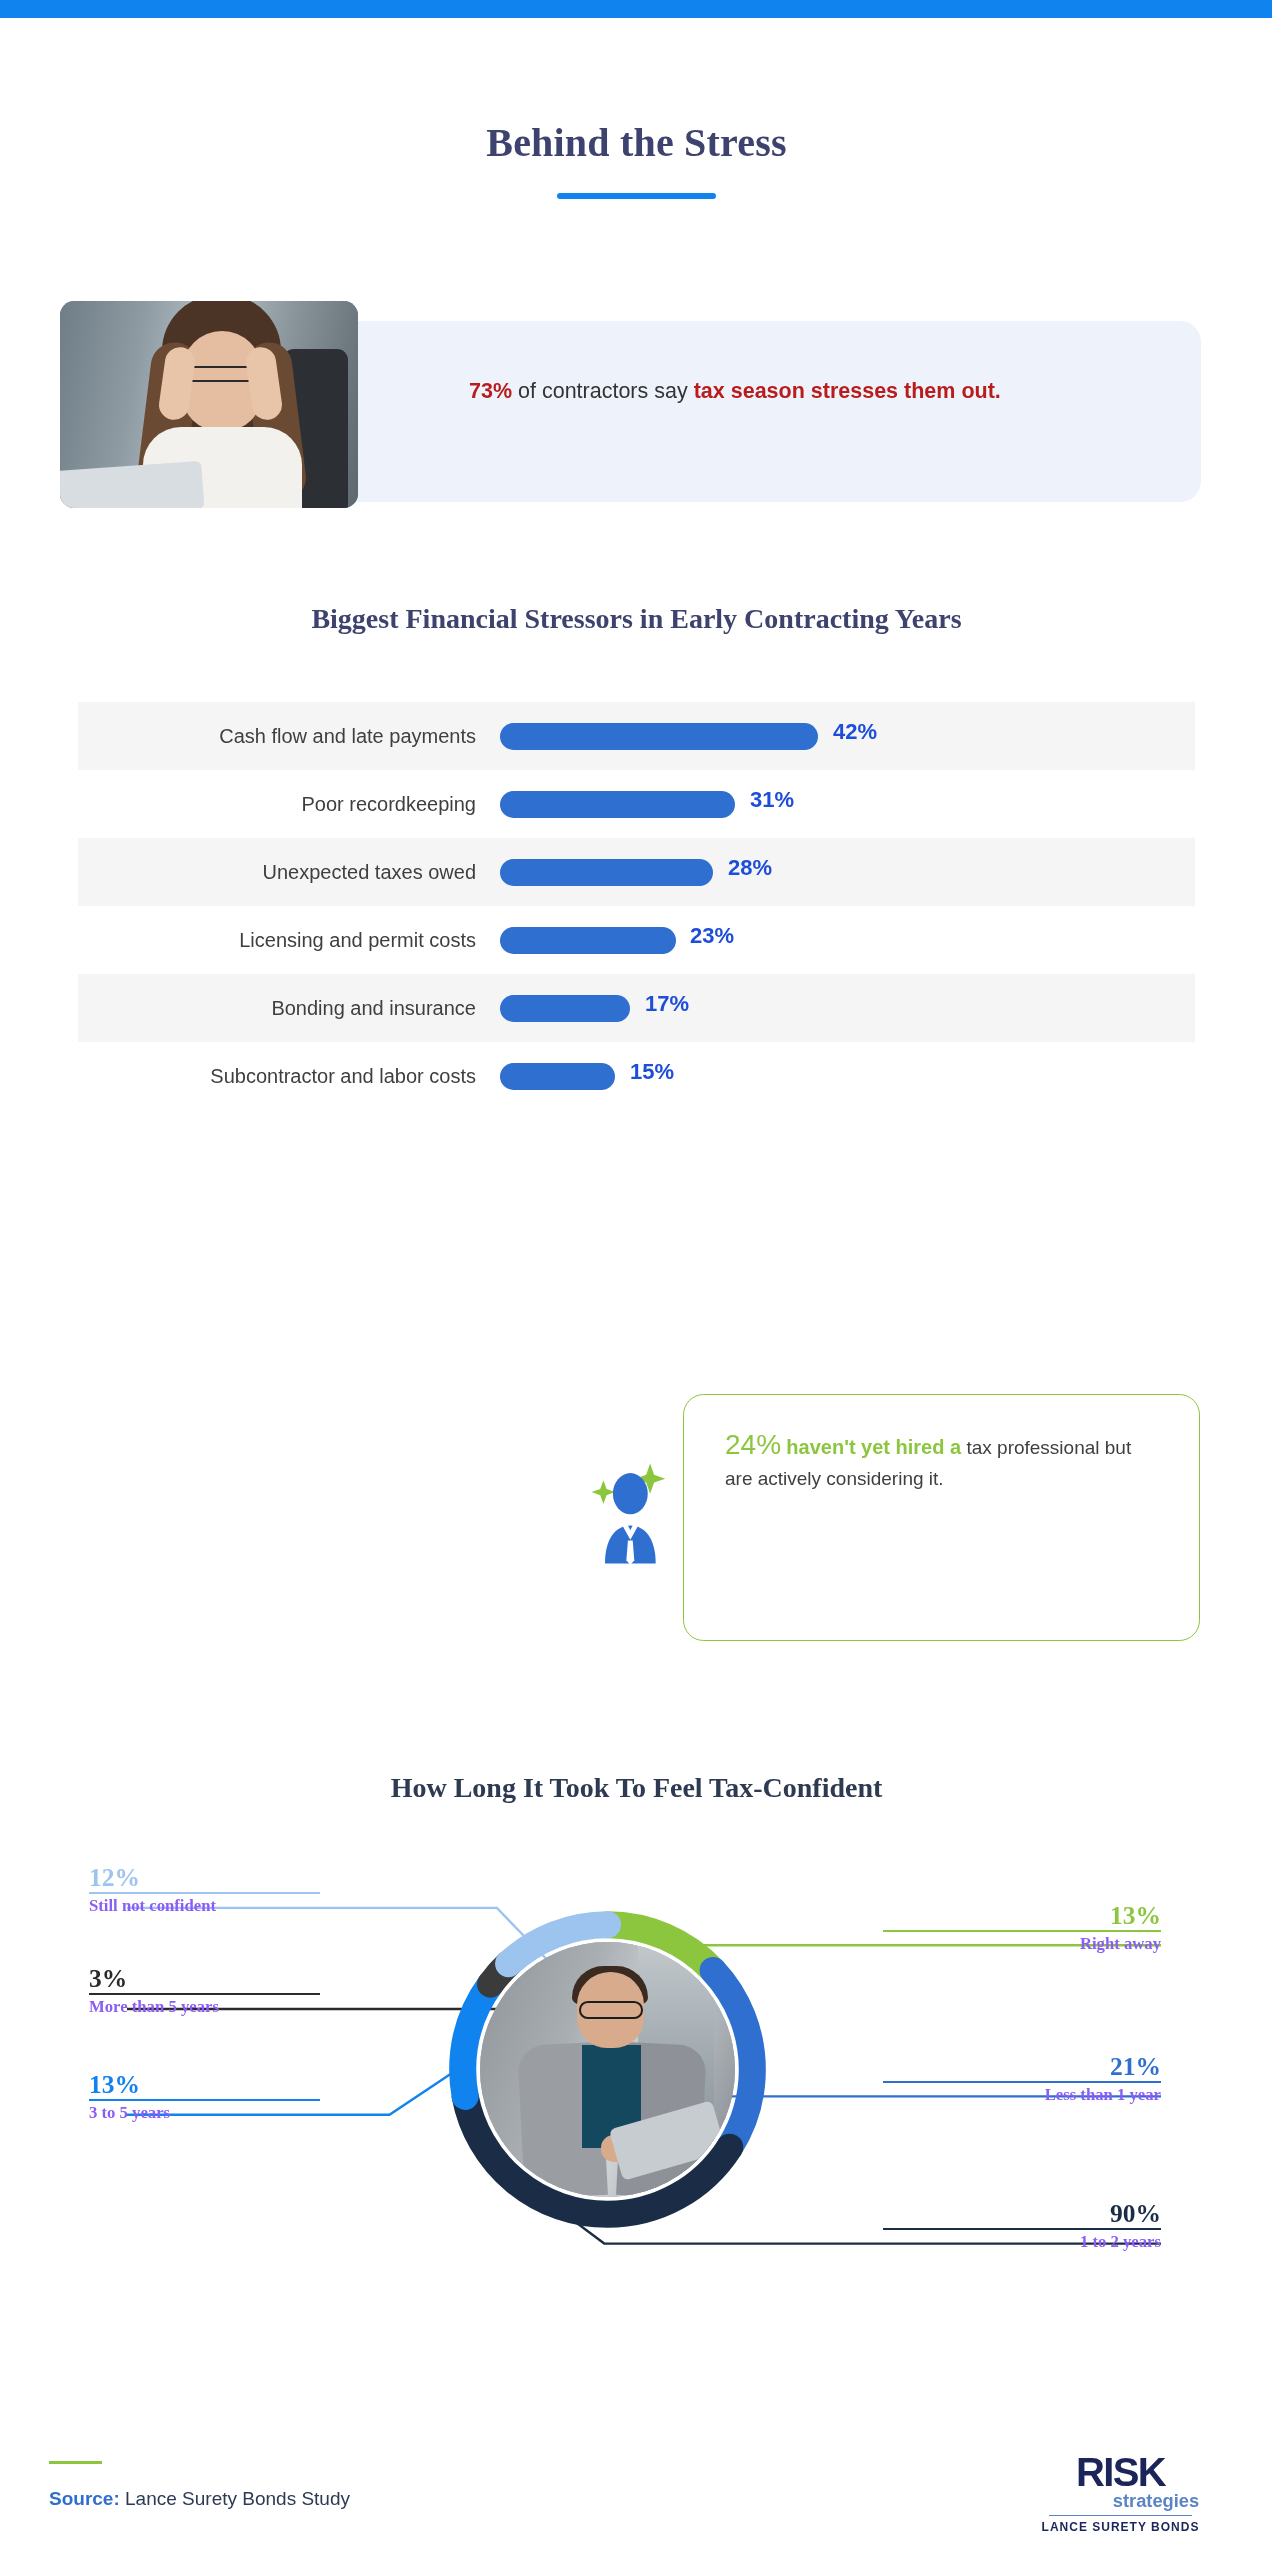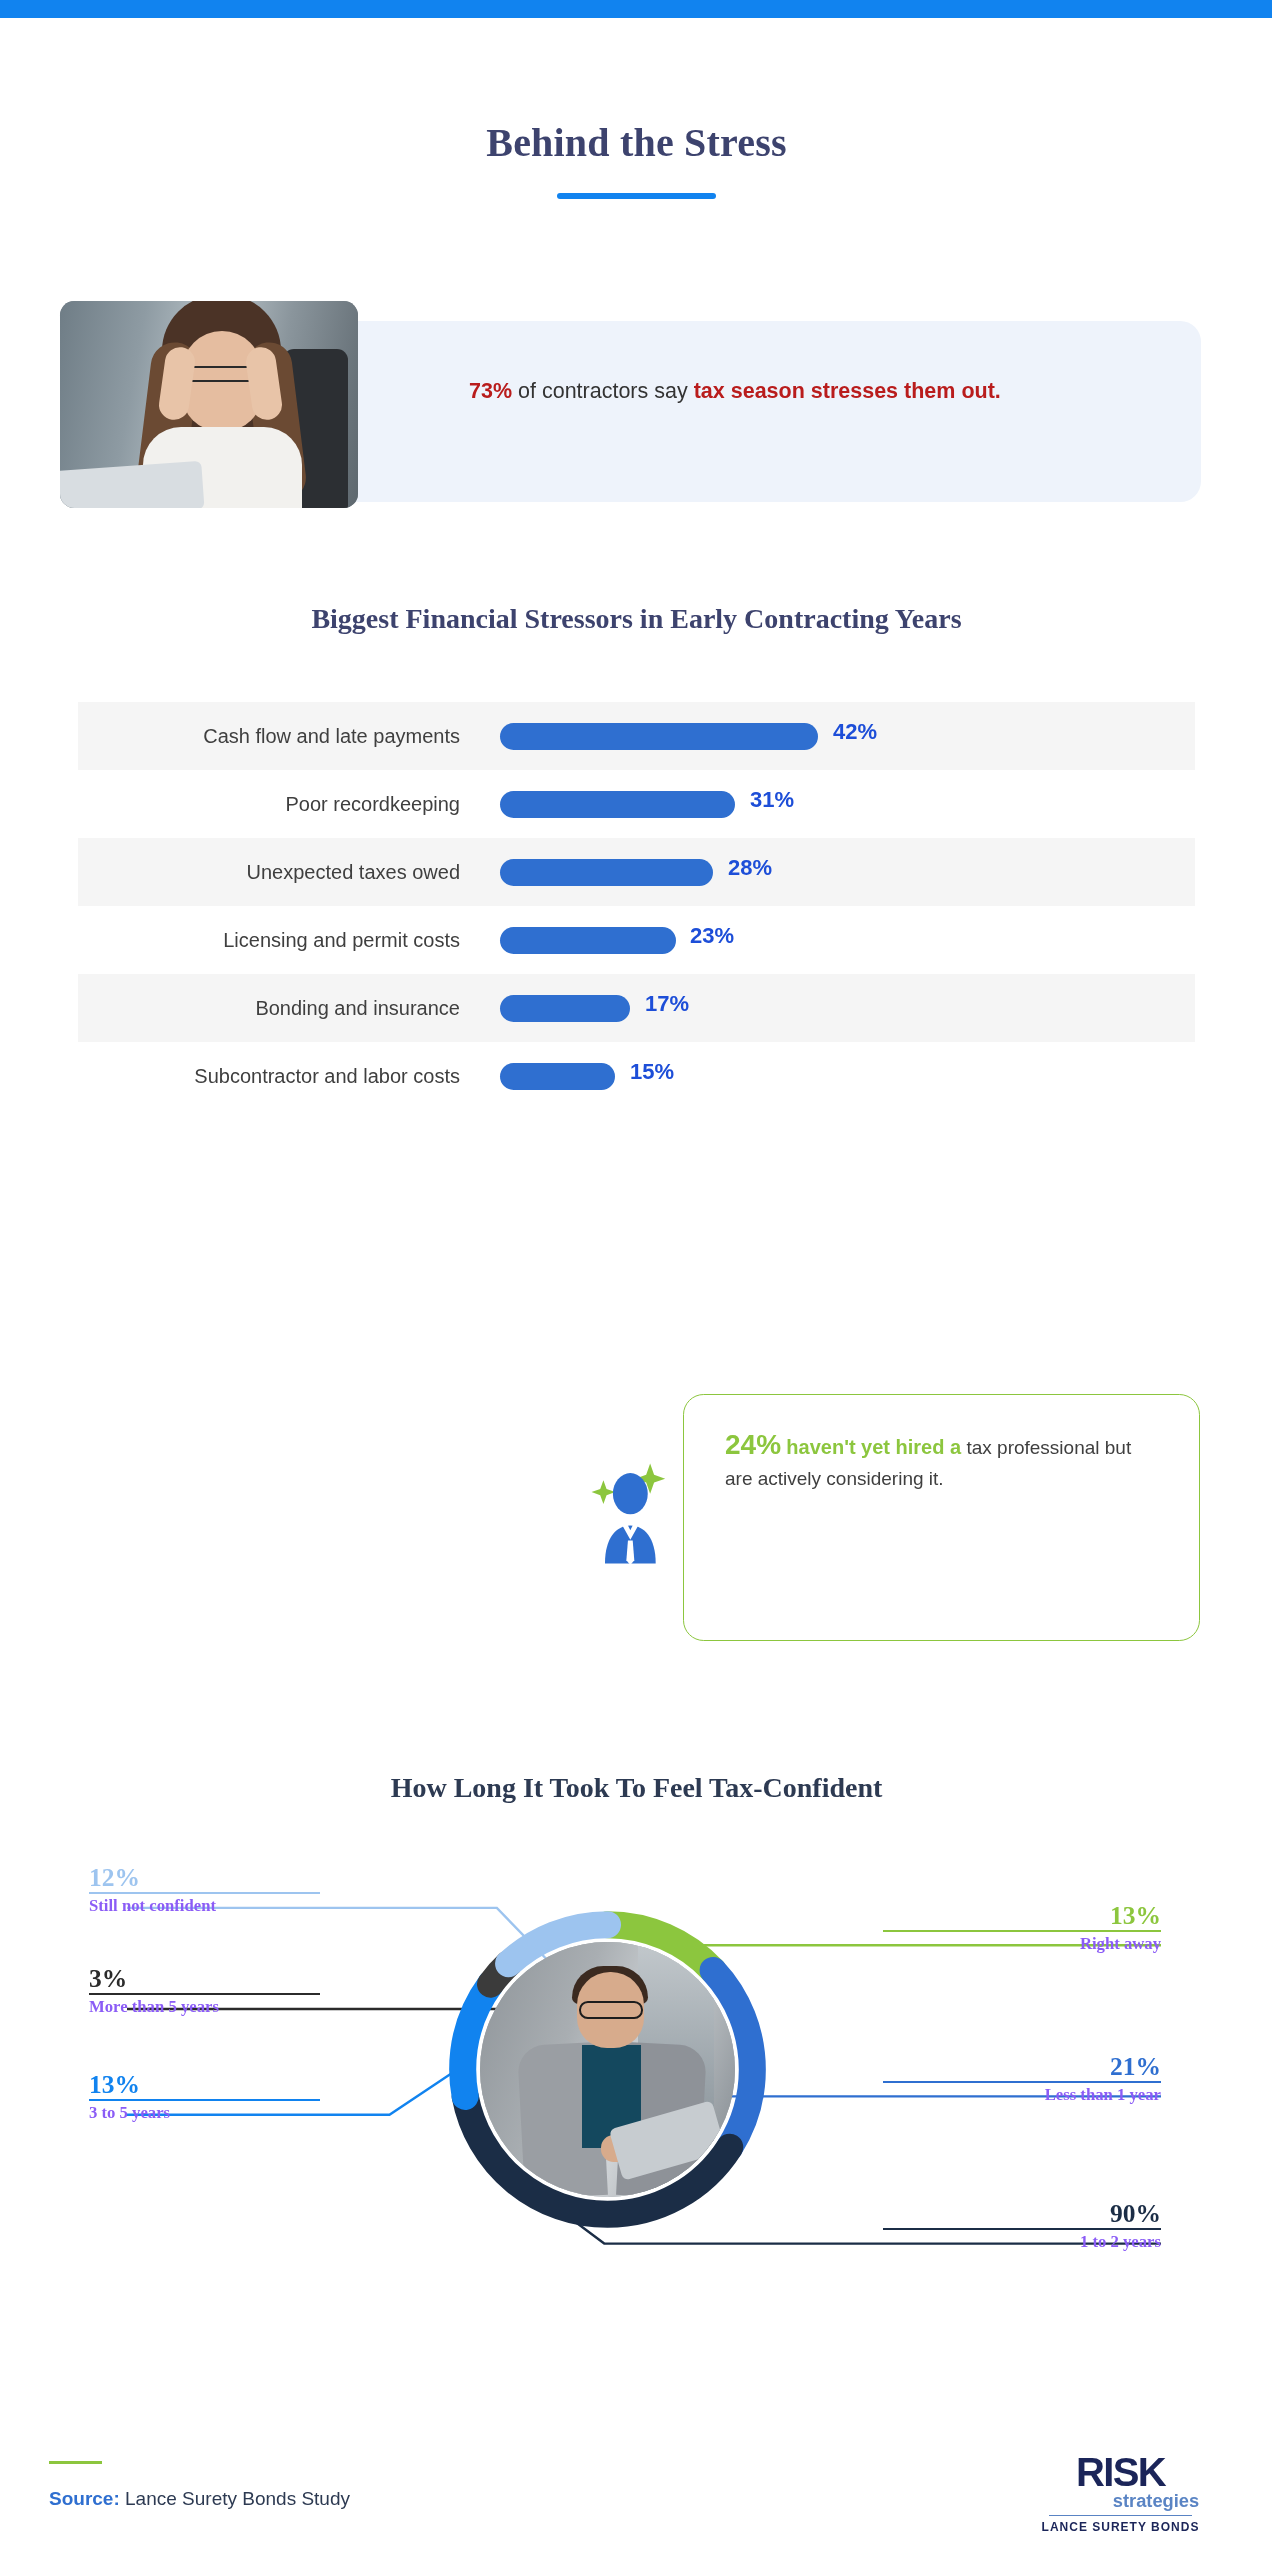--- a/index.html
+++ b/index.html
@@ -176,21 +176,21 @@
   .bar-row {
     position: relative;
     height: 68px;
     display: flex;
     align-items: center;
   }
   .bar-row.alt { background: #f5f5f5; }
   .bar-label {
     width: 422px;
     text-align: right;
-    padding-right: 40px;
+    padding-right: 24px;
     font-size: 20px;
     color: #3f3f3f;
     white-space: nowrap;
   }
   .bar-track {
     position: relative;
     flex: 1;
     height: 27px;
   }
   .bar-fill {
@@ -239,21 +239,21 @@
     font-weight: 700;
     color: #2f6fd0;
   }
   .lead-blue {
     font-size: 20px;
     font-weight: 700;
     color: #2f6fd0;
   }
   .pct-green {
     font-size: 28px;
-    font-weight: 700;
+    font-weight: 400;
     color: #8cc63e;
   }
   .lead-green {
     font-size: 20px;
     font-weight: 700;
     color: #8cc63e;
   }
 
   
   .person-icon {

